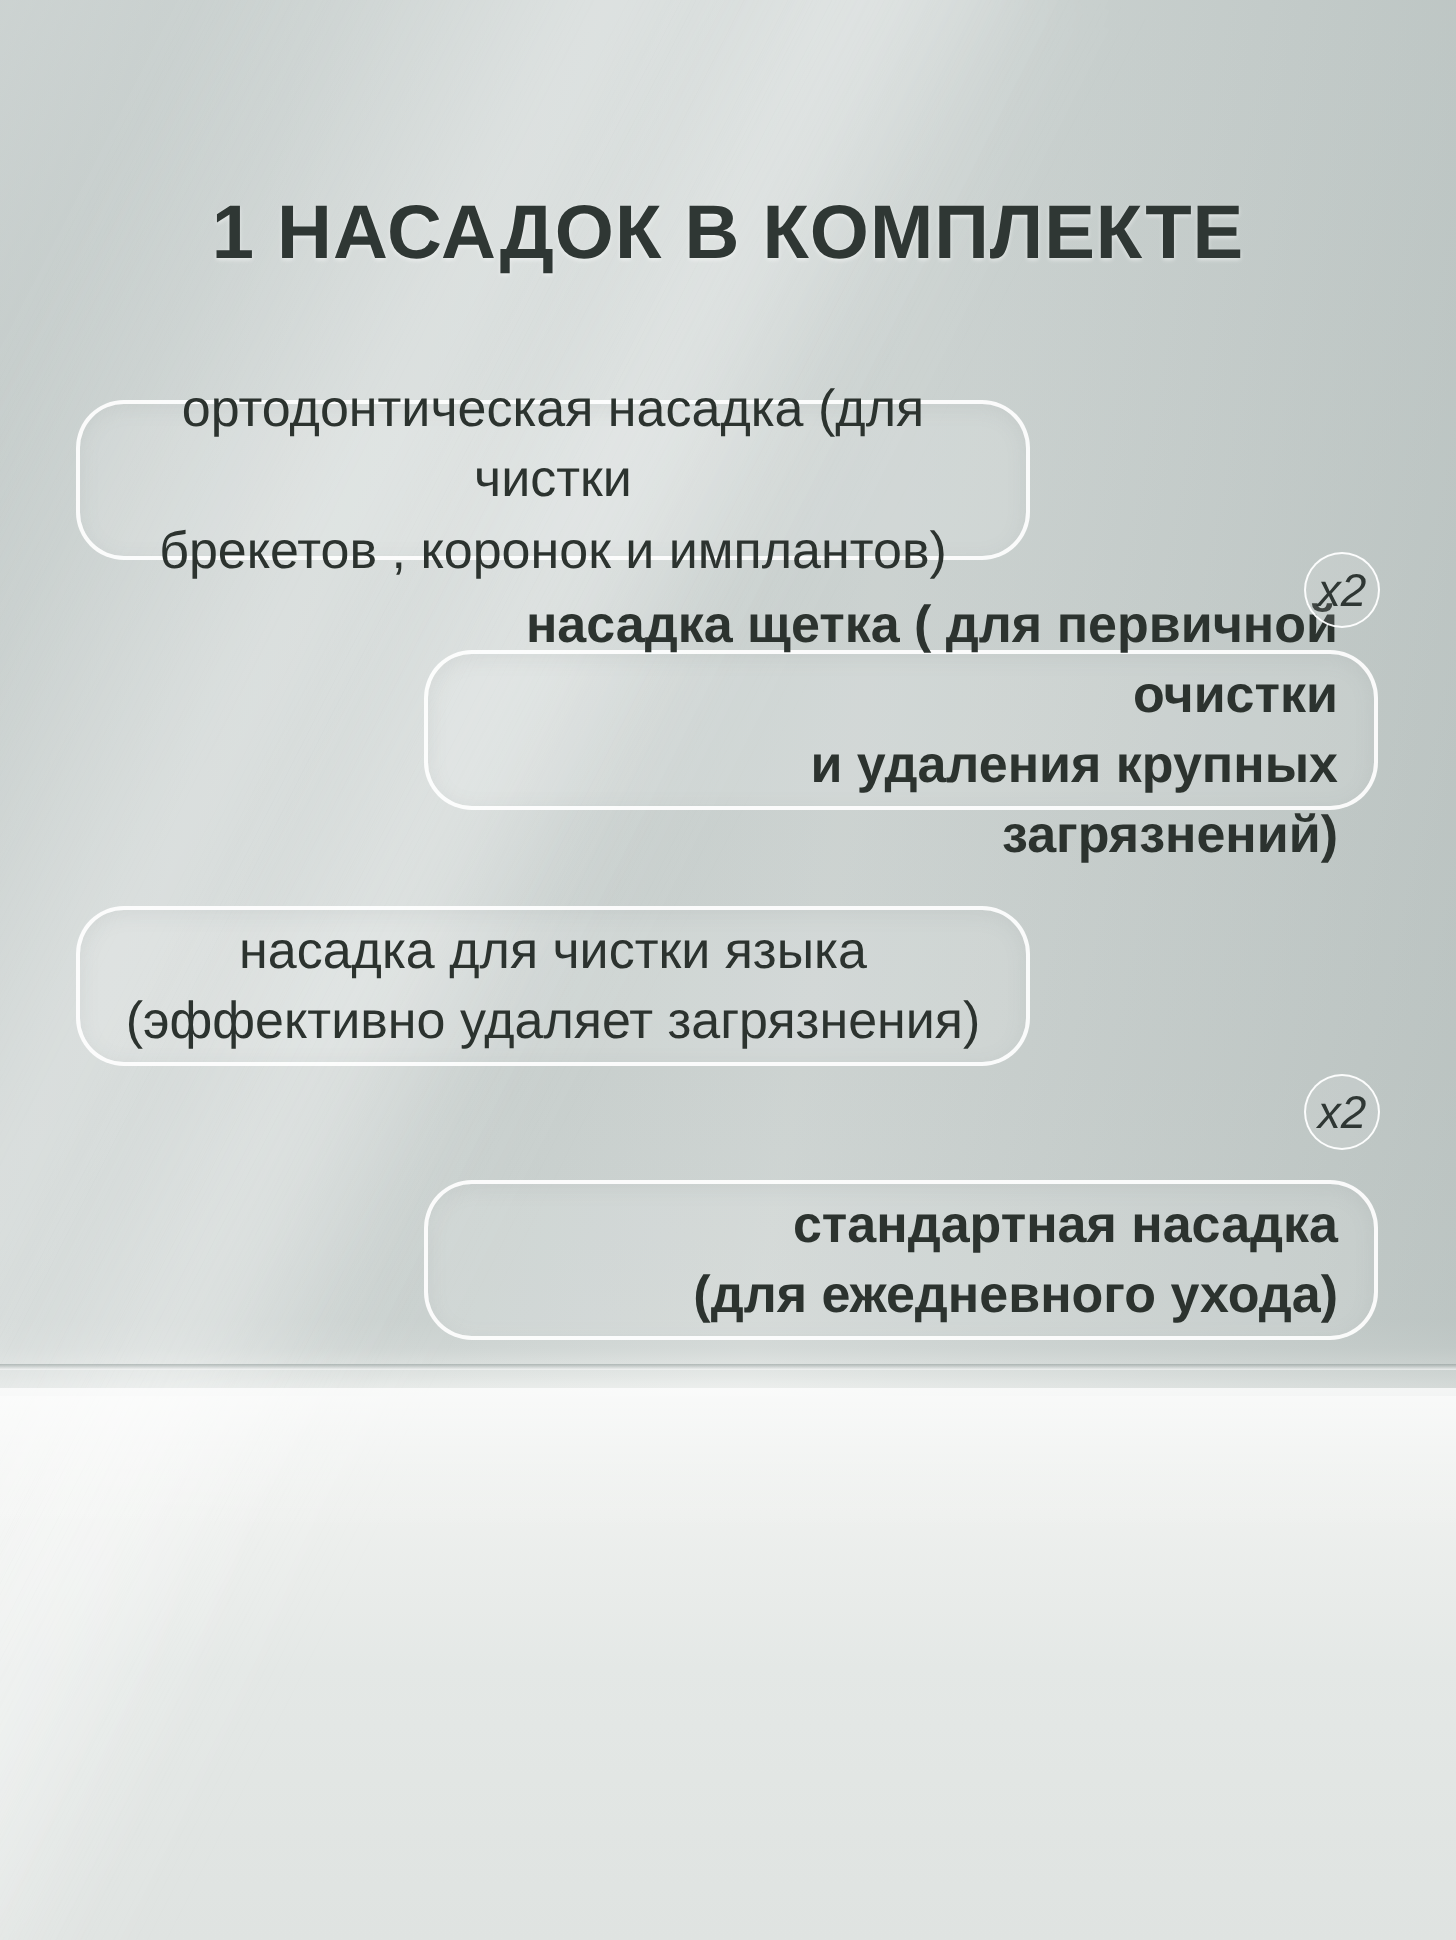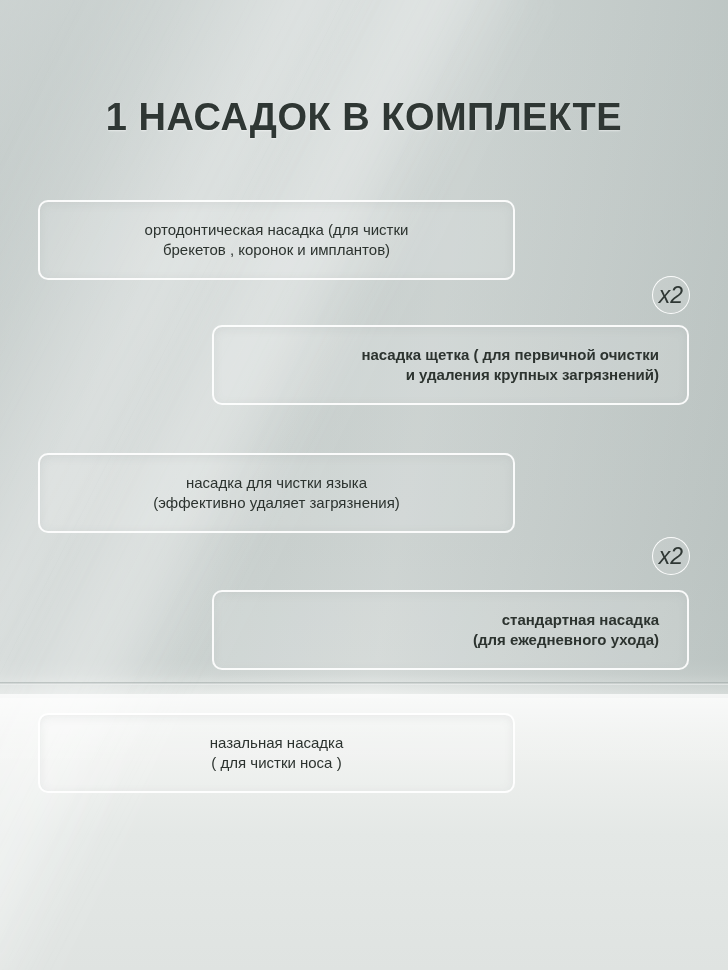--- a/index.html
+++ b/index.html
@@ -70,26 +70,26 @@
     font-size: 38px;
     font-weight: bold;
     letter-spacing: 0.5px;
     color: #2f3734;
     text-shadow: 0 1px 2px rgba(255,255,255,0.5);
   }
   .card {
     position: absolute;
     box-sizing: border-box;
     border: 2px solid rgba(255,255,255,0.9);
-    border-radius: 10px;
+    border-radius: 24px;
     background: rgba(255,255,255,0.13);
     color: #2c332f;
-    font-size: 15px;
+    font-size: 26px;
     line-height: 1.35;
-    padding: 14px 28px;
+    padding: 14px 18px;
     display: flex;
     align-items: center;
     box-shadow: 0 2px 10px rgba(120,133,131,0.12) inset;
   }
   .card .txt {
     width: 100%;
     white-space: pre-line;
   }
   .card.left  { left: 38px;  width: 477px; }
   .card.right { left: 212px; width: 477px; font-weight: bold; }
@@ -144,24 +144,20 @@
   <div class="card left c3">
     <span class="txt">насадка для чистки языка
 (эффективно удаляет загрязнения)</span>
   </div>
 
   <div class="card right c4">
     <span class="txt">стандартная насадка
 (для ежедневного ухода)</span>
   </div>
 
-  <div class="card left c5">
-    <span class="txt">назальная насадка
-( для чистки носа )</span>
-  </div>
 
 
   <div class="badge b1">
     <span>x2</span>
   </div>
 
   <div class="badge b2">
     <span>x2</span>
   </div>
 </div>

